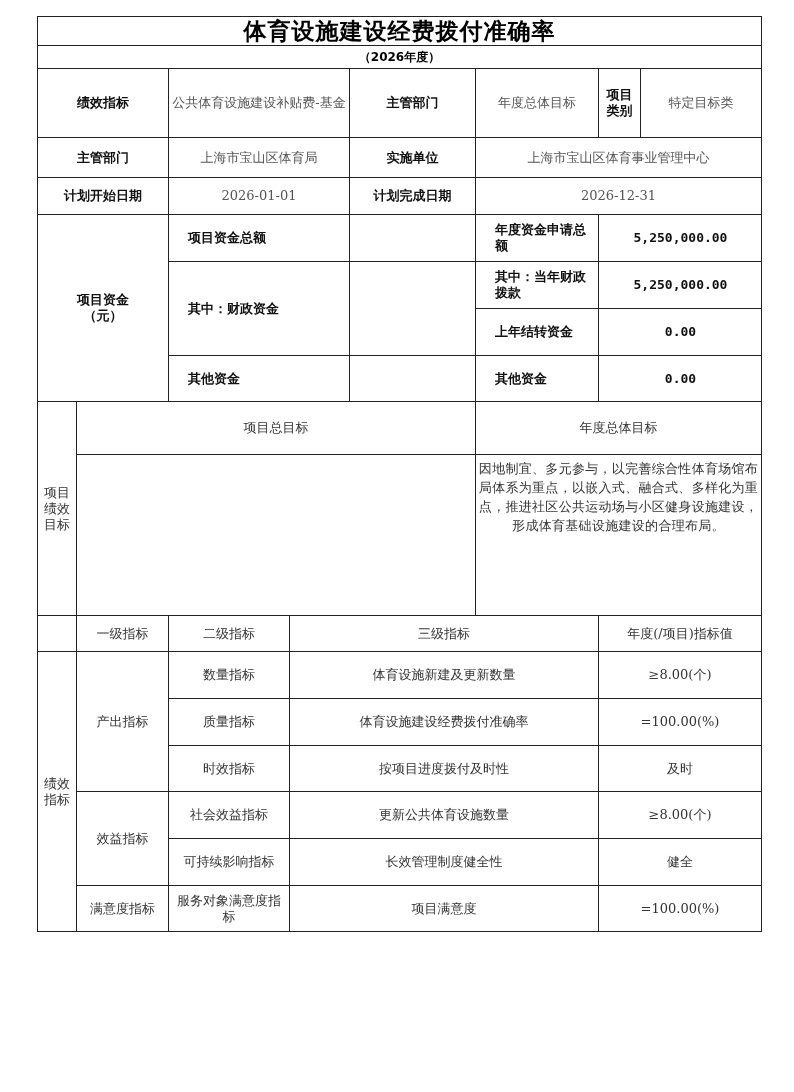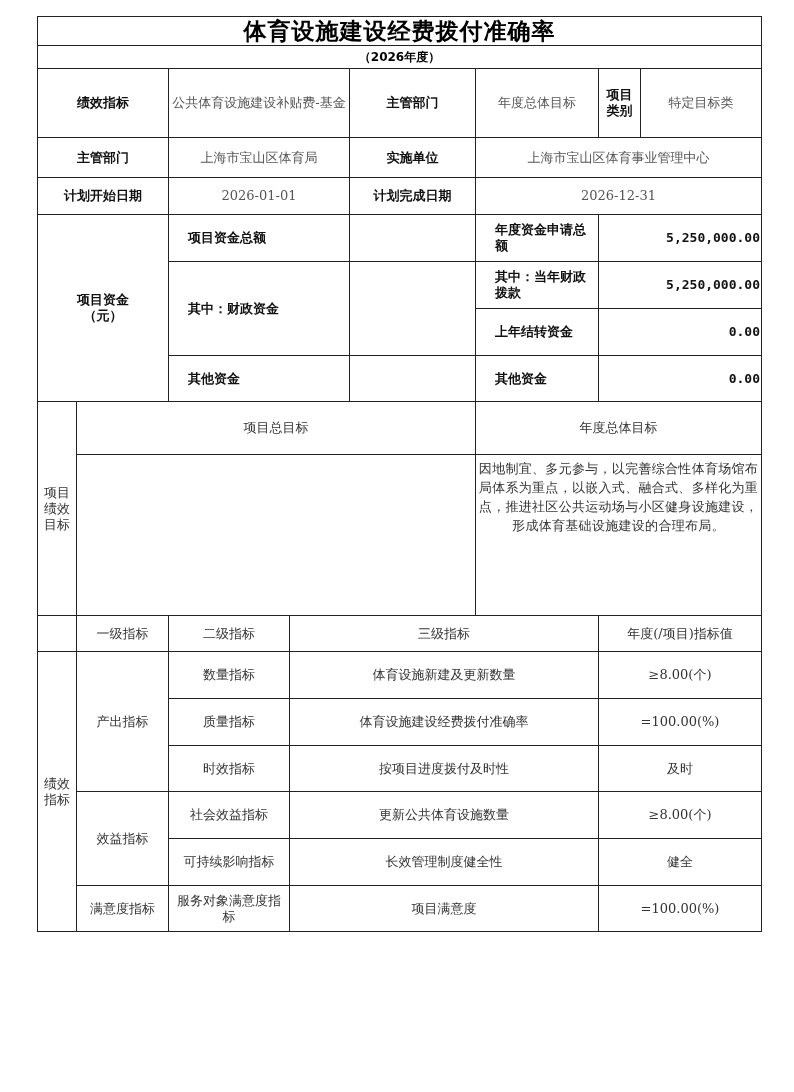--- a/index.html
+++ b/index.html
@@ -5,21 +5,21 @@
   html,body{margin:0;padding:0;background:#fff;}
   body{width:794px;height:1092px;position:relative;font-family:"DejaVu Serif","Liberation Serif",serif;color:#333;}
   .sheet{position:absolute;left:37px;top:16px;width:724px;}
   table{border-collapse:collapse;width:724px;table-layout:fixed;}
   td{border:1px solid #222;padding:0 2px;text-align:center;vertical-align:middle;font-size:13px;line-height:16px;overflow:hidden;}
   .title{font-family:"DejaVu Sans","Liberation Sans",sans-serif;font-weight:bold;font-size:23px;color:#000;height:28px;letter-spacing:1px;}
   .sub{font-family:"DejaVu Sans","Liberation Sans",sans-serif;font-weight:bold;font-size:12px;color:#000;height:22px;}
   .lbl{font-family:"DejaVu Sans","Liberation Sans",sans-serif;font-weight:bold;font-size:13px;color:#111;}
   .val{color:#555;}
   .left{text-align:left;padding-left:19px;}
-  .right{text-align:right;padding-right:1px;font-family:"DejaVu Sans Mono","Liberation Mono",monospace;font-weight:bold;color:#111;}
+  .right{text-align:center;padding-right:1px;font-family:"DejaVu Sans Mono","Liberation Mono",monospace;font-weight:bold;color:#111;}
   .plain{color:#333;}
   .goaltext{text-align:center;vertical-align:top;padding:4px 2px;line-height:19px;letter-spacing:0.3px;color:#333;}
 </style>
 </head>
 <body>
 
 <div class="sheet">
 <table>
   <colgroup>
     <col style="width:39px">

